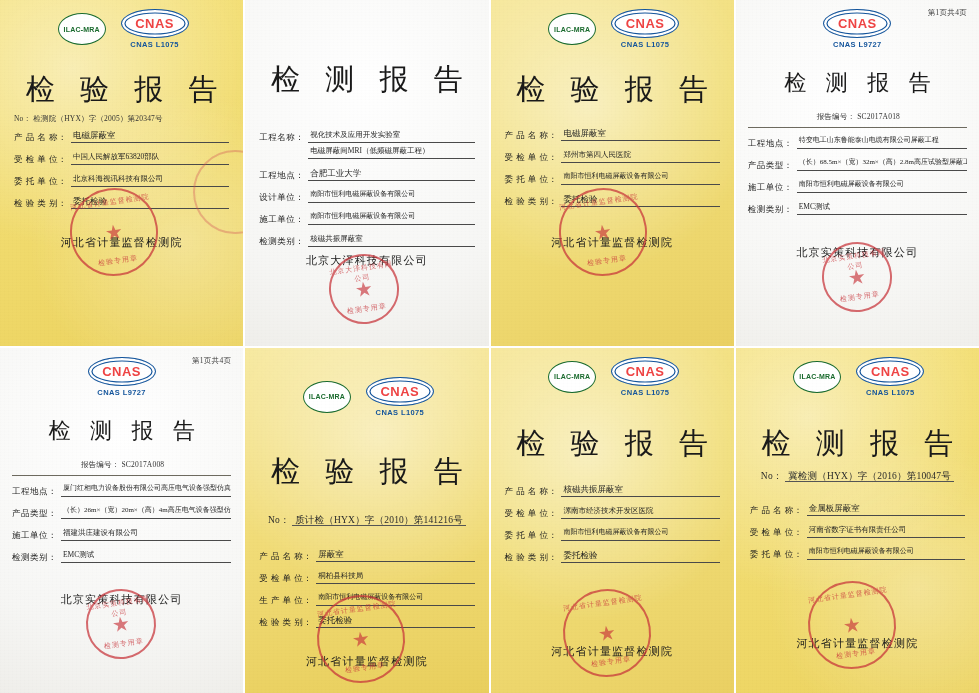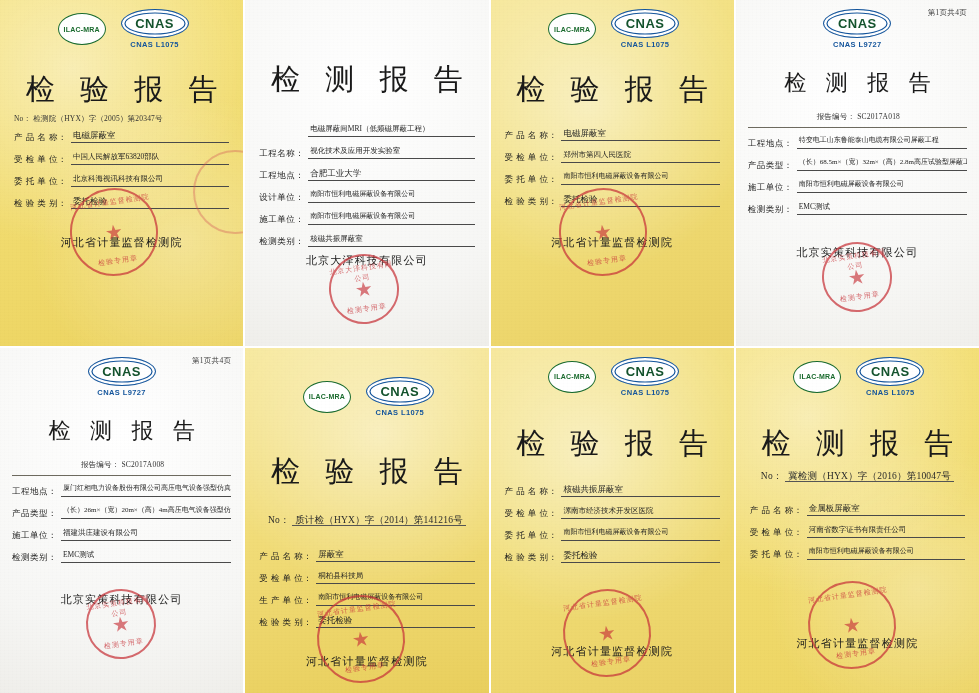--- a/index.html
+++ b/index.html
@@ -87,21 +87,21 @@
   }
   .cnas-oval {
     width: 66px;
     height: 27px;
     border: 1.6px solid #14559c;
     border-radius: 50%;
     background: #ffffff;
     display: flex;
     align-items: center;
     justify-content: center;
-    color: #14532d;
+    color: #ef4444;
     font-family: "Liberation Sans", sans-serif;
     font-weight: bold;
     font-size: 13px;
     letter-spacing: 0.5px;
     box-shadow: inset 0 0 0 2.4px #ffffff, inset 0 0 0 3.6px #14559c;
   }
   .cnas-sub {
     font-family: "Liberation Sans", sans-serif;
     font-size: 7.5px;
     color: #14559c;
@@ -313,27 +313,27 @@
       <span class="arc-top">河北省计量监督检测院</span>
       <span class="star">★</span>
       <span class="arc-bot">检验专用章</span>
     </div>
   </div>
 
   <div class="cert paper-white">
     <div class="logos center" style="height:30px;"></div>
     <div class="title" style="margin-top:22px;">检 测 报 告</div>
     <div class="fields" style="margin-top:30px;">
+      <div class="frow">
+          <span class="flabel">工程名称：</span>
+          <span class="fvalue small">视化技术及应用开发实验室</span>
+        </div>
       <div class="frow" style="margin-top:-6px;">
           <span class="flabel" style="visibility:hidden;">工程名称：</span>
           <span class="fvalue small">电磁屏蔽间MRI（低频磁屏蔽工程）</span>
-        </div>
-      <div class="frow">
-          <span class="flabel">工程名称：</span>
-          <span class="fvalue small">视化技术及应用开发实验室</span>
         </div>
       <div class="frow">
           <span class="flabel">工程地点：</span>
           <span class="fvalue">合肥工业大学</span>
         </div>
       <div class="frow">
           <span class="flabel">设计单位：</span>
           <span class="fvalue tiny">南阳市恒利电磁屏蔽设备有限公司</span>
         </div>
       <div class="frow">
@@ -480,21 +480,21 @@
           </div>
       </div>
       <div class="cnas-badge">
         <div class="cnas-oval">CNAS</div>
         <div class="cnas-sub">CNAS L1075</div>
       </div>
     </div>
     <div class="title" style="margin-top:24px;">检 验 报 告</div>
     <div class="subcode" style="margin-top:22px;">
       <span>No：</span>
-      <span class="u">质计检（HYX）字（2014）第141216号</span>
+      <span class="u">质计检（HYX）字（2010）第141216号</span>
     </div>
     <div class="fields" style="margin-top:22px;">
       <div class="frow">
           <span class="flabel">产 品 名 称：</span>
           <span class="fvalue">屏蔽室</span>
         </div>
       <div class="frow">
           <span class="flabel">受 检 单 位：</span>
           <span class="fvalue small">桐柏县科技局</span>
         </div>

